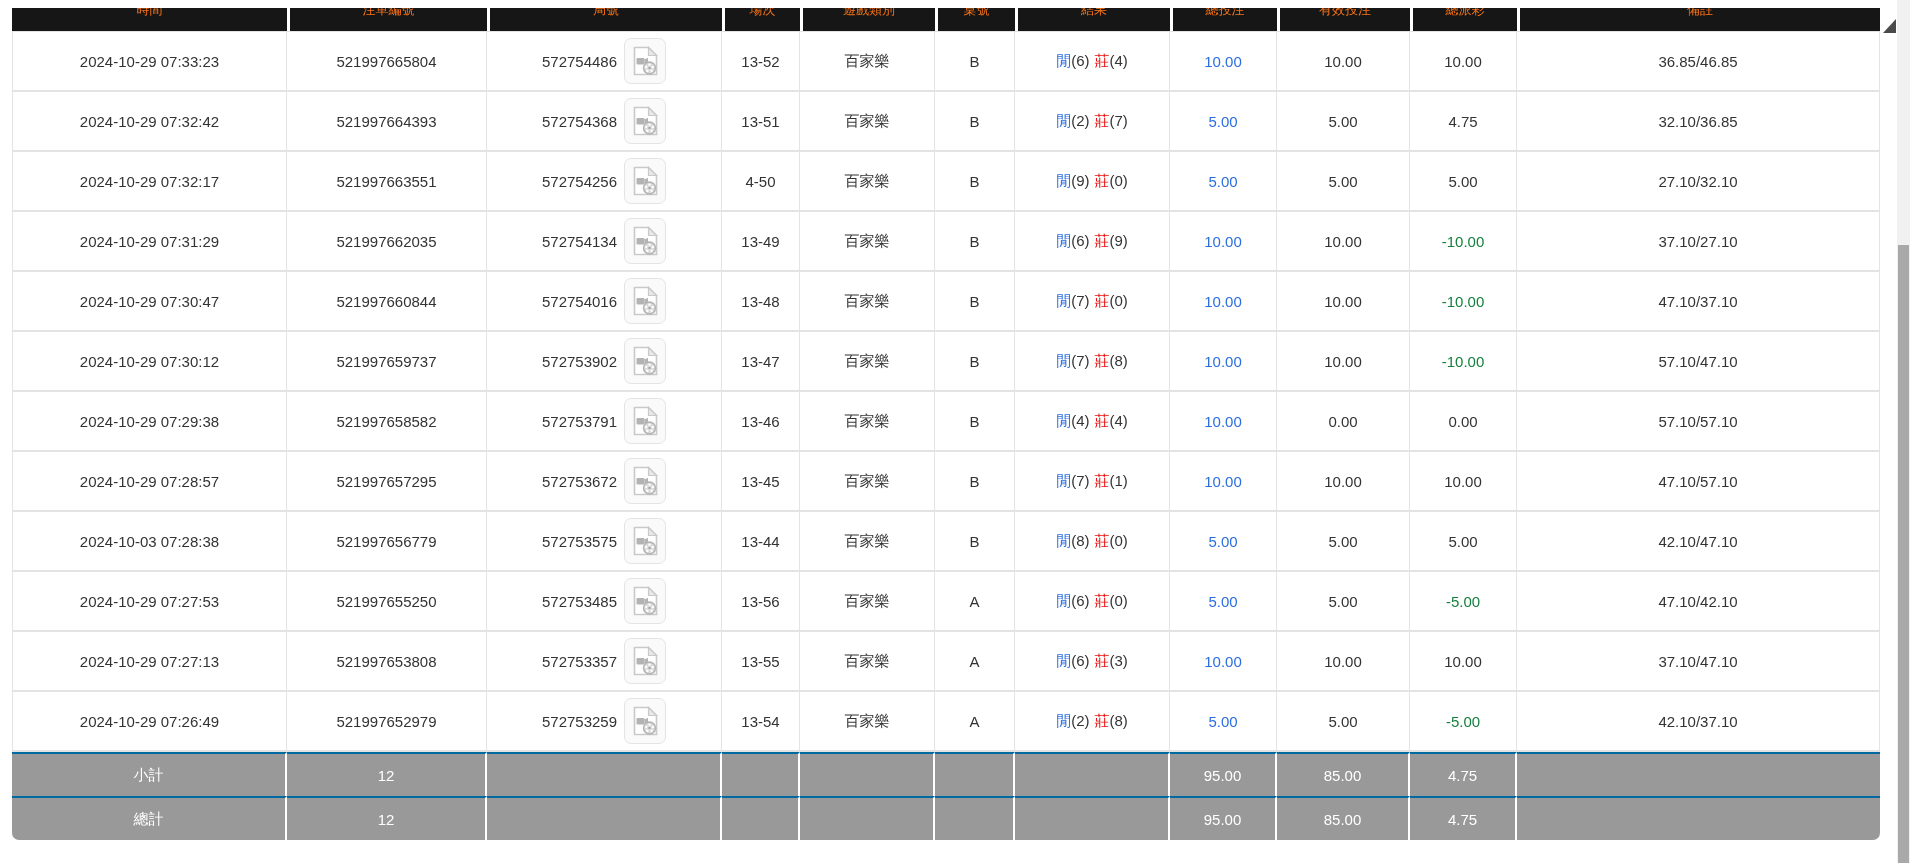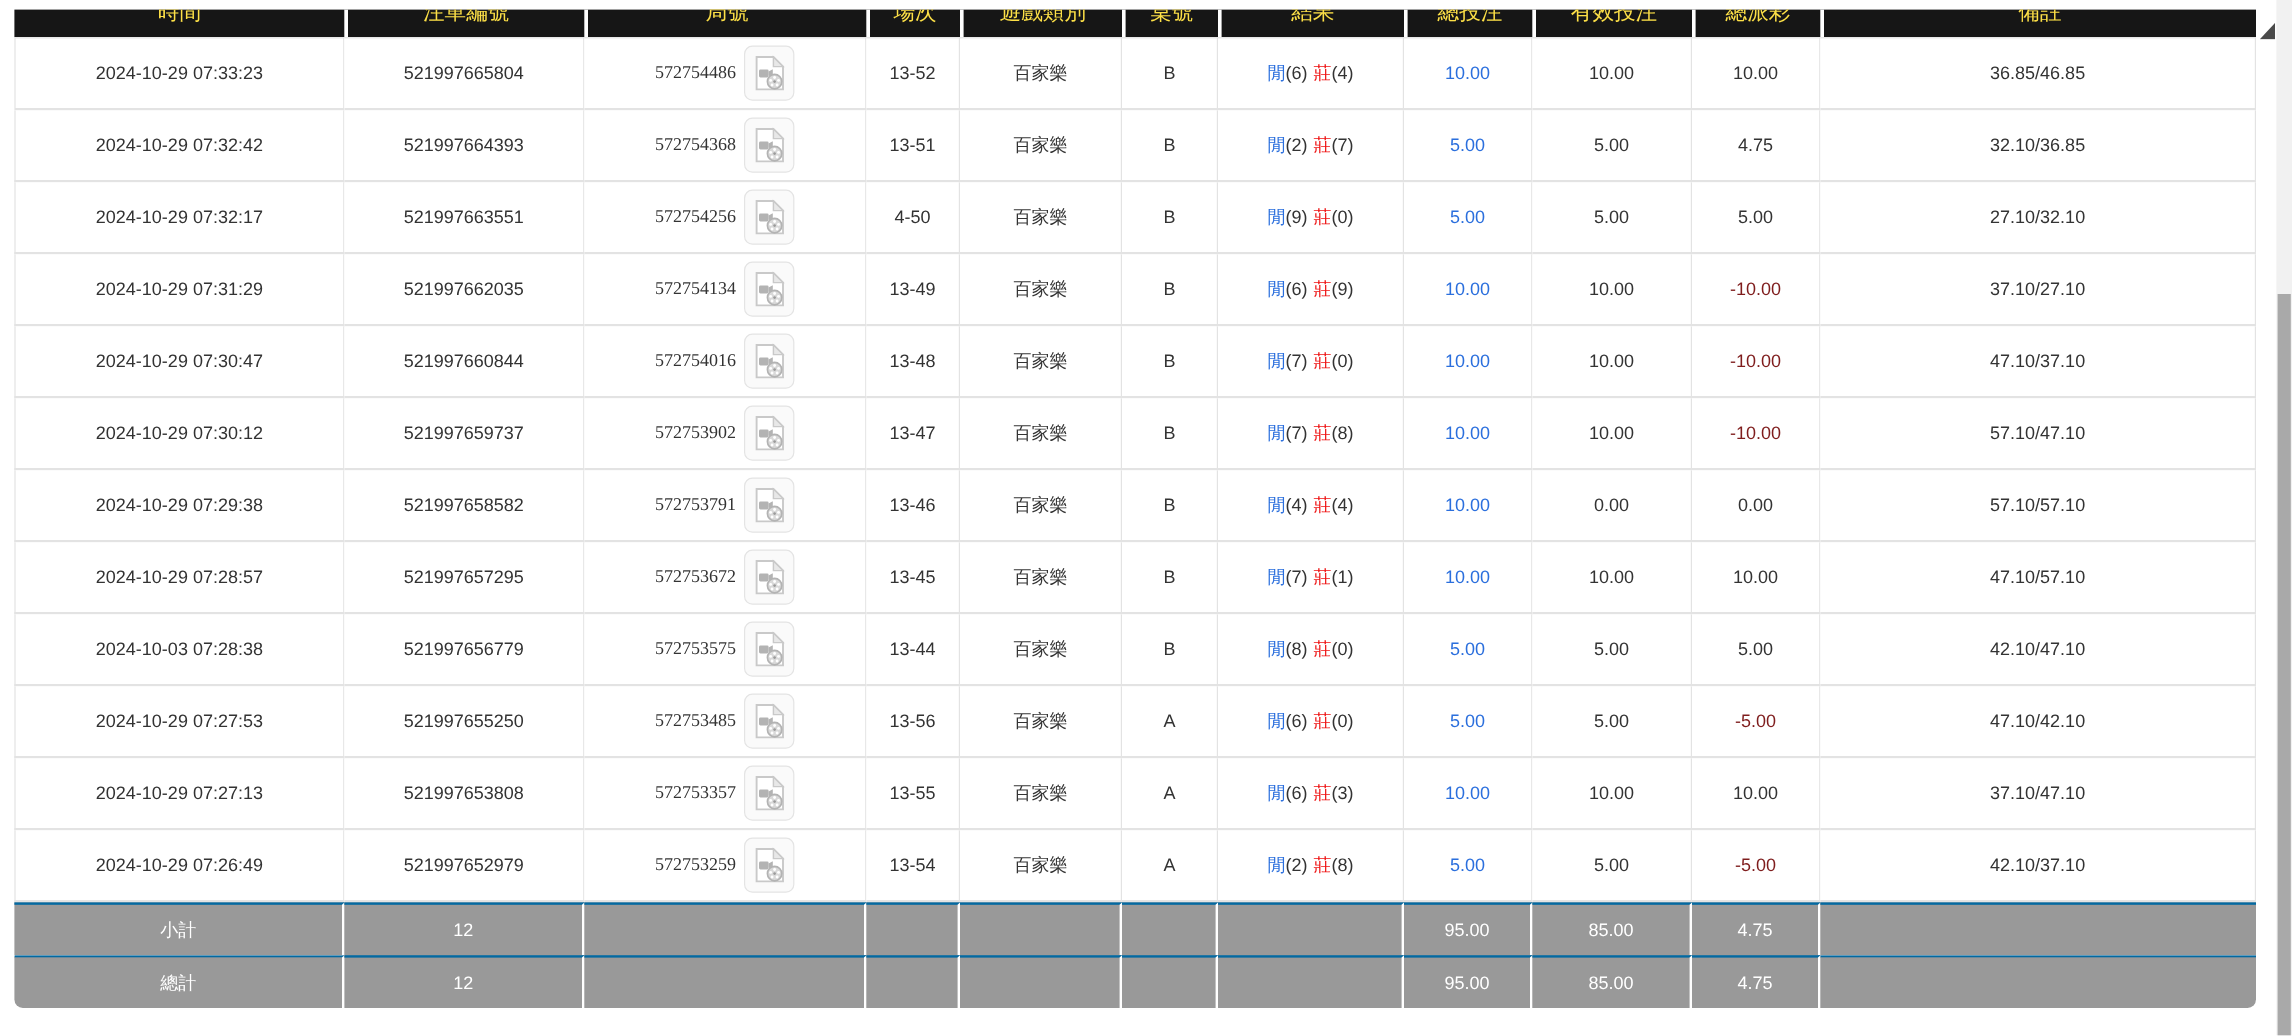--- a/index.html
+++ b/index.html
@@ -5,32 +5,32 @@
   html,body{margin:0;padding:0;background:#fff;width:1910px;height:863px;overflow:hidden;
     font-family:"Liberation Sans","DejaVu Sans",sans-serif;color:#333;}
   .page{position:relative;width:1910px;height:863px;}
   .table-wrap{position:absolute;left:12px;top:8px;width:1868px;}
   table{border-collapse:separate;border-spacing:0;table-layout:fixed;width:1868px;font-size:15px;}
 
   
   thead th{background:#161616;padding:0;font-weight:normal;border-left:3px solid #fff;}
   thead th:first-child{border-left:none;}
   .hclip{height:23px;overflow:hidden;}
-  .hclip span{display:block;color:#fde047;font-size:18px;line-height:16px;margin-top:-6px;white-space:nowrap;}
+  .hclip span{display:block;color:#f97316;font-size:13px;line-height:16px;margin-top:-6px;white-space:nowrap;}
 
   
   tbody td{height:58px;text-align:center;vertical-align:middle;background:#fff;
     border-right:1px solid #e3e3e3;border-bottom:2px solid #e3e3e3;padding:0 4px;overflow:hidden;}
   tbody td:first-child{border-left:1px solid #e3e3e3;}
   tbody tr:first-child td{border-top:1px solid #e3e3e3;}
   .blue{color:#2b6fdd;}
-  .neg{color:#7f1d1d;}
+  .neg{color:#15803d;}
   .res-p{color:#2b6fdd;}
   .res-b{color:#ee1111;margin-left:5px;}
-  .round-wrap{display:inline-flex;align-items:center;justify-content:center;gap:7px;font-family:Liberation Serif, serif;}
+  .round-wrap{display:inline-flex;align-items:center;justify-content:center;gap:7px;}
   .video-btn{width:42px;height:46px;border:1px solid #e4e4e4;border-radius:7px;background:#fafafa;
     display:inline-flex;align-items:center;justify-content:center;padding:0;cursor:pointer;}
   .video-btn svg{display:block;}
 
   
   tfoot td{height:40px;background:#999;color:#fff;text-align:center;vertical-align:middle;
     border-right:2px solid #fff;border-top:2px solid #0369a1;font-size:15px;}
   tfoot td:last-child{border-right:none;}
   tfoot tr:last-child td:first-child{border-bottom-left-radius:7px;}
   tfoot tr:last-child td:last-child{border-bottom-right-radius:7px;}

